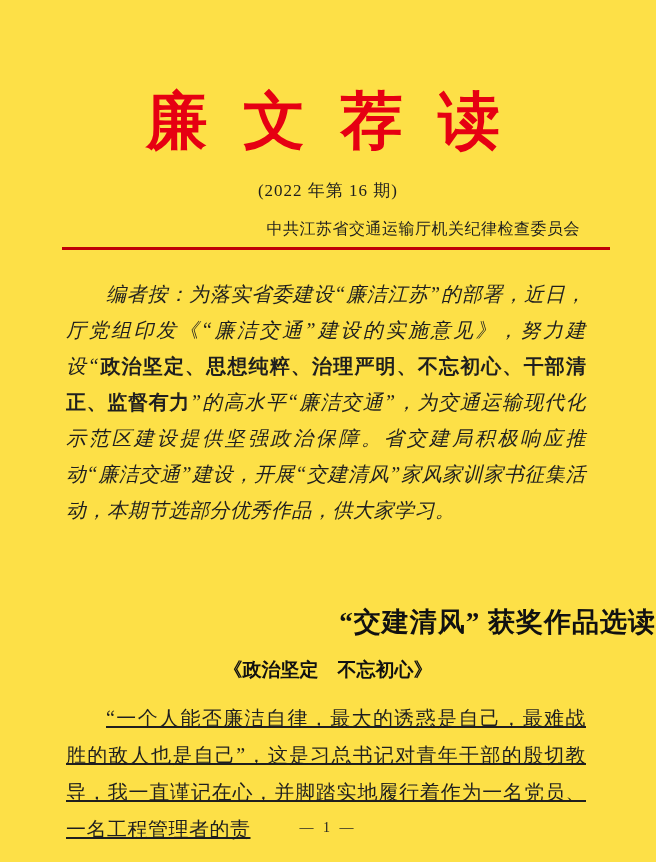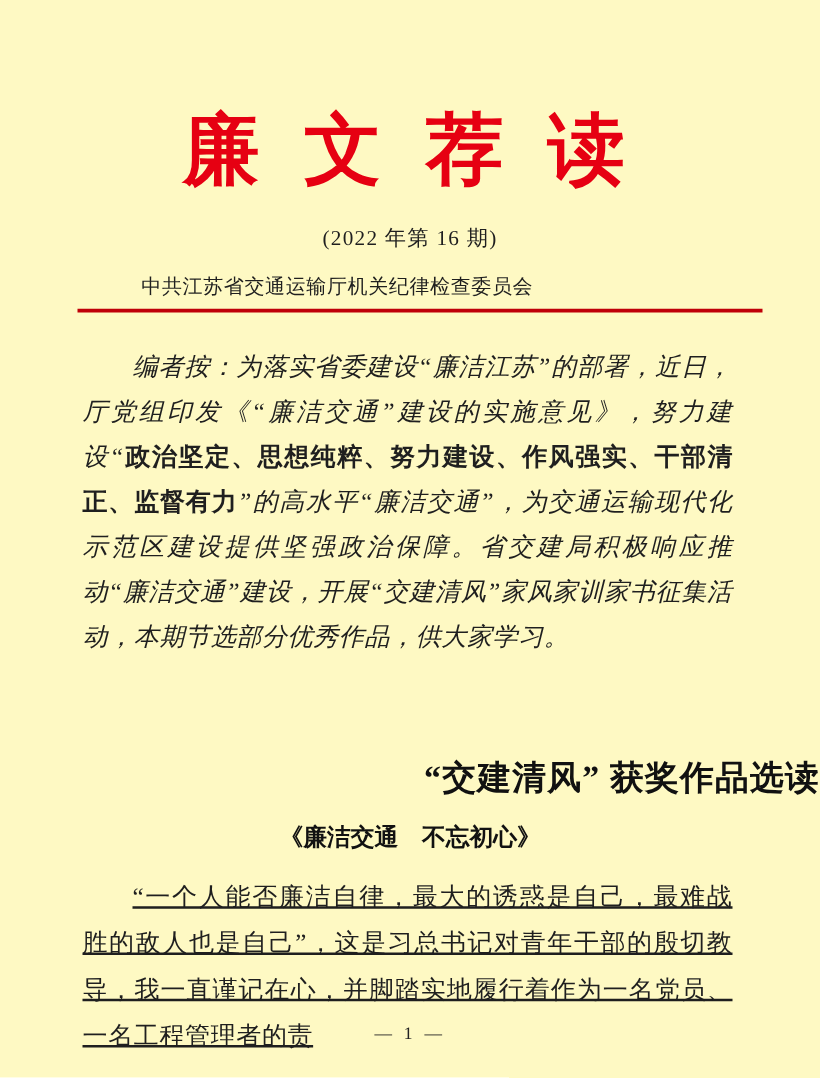--- a/index.html
+++ b/index.html
@@ -5,21 +5,21 @@
   html, body {
     margin: 0;
     padding: 0;
     background: #ffffff;
   }
   .page {
     position: relative;
     width: 656px;
     height: 862px;
     margin: 0 auto;
-    background: #fef9c3;
+    background: #fde047;
     color: #1f1f1f;
     font-family: "Liberation Serif", "DejaVu Serif", serif;
     overflow: hidden;
     box-sizing: border-box;
   }
   .doc-title {
     padding-top: 86px;
     text-align: center;
     font-size: 62px;
     line-height: 1.15;
@@ -29,23 +29,23 @@
     white-space: nowrap;
   }
   .issue-line {
     margin-top: 22px;
     text-align: center;
     font-size: 17px;
     letter-spacing: 1px;
   }
   .masthead {
     display: flex;
-    justify-content: space-between;
+    justify-content: flex-end;
     align-items: baseline;
-    margin: 17px 76px 0 113px;
+    margin: 17px 76px 0 45px;
   }
   .masthead .org {
     font-size: 16px;
     letter-spacing: 0.5px;
   }
   .masthead .date {
     font-size: 17px;
     letter-spacing: 1px;
   }
   .red-rule {
@@ -113,23 +113,23 @@
   <div class="doc-title">廉 文 荐 读</div>
 
   <div class="issue-line">(2022 年第 16 期)</div>
 
   <div class="masthead">
     <span class="org">中共江苏省交通运输厅机关纪律检查委员会</span>
   </div>
 
   <div class="red-rule"></div>
 
-  <p class="editor-note"><span>编者按：为落实省委建设“廉洁江苏”的部署，近日，厅党组印发《“廉洁交通”建设的实施意见》，努力建设“</span><span class="em">政治坚定、思想纯粹、努力建设、作风强实、干部清正、监督有力</span><span>”的高水平“廉洁交通”，为交通运输现代化示范区建设提供坚强政治保障。省交建局积极响应推动“廉洁交通”建设，开展“交建清风”家风家训家书征集活动，本期节选部分优秀作品，供大家学习。</span></p>
+  <p class="editor-note"><span>编者按：为落实省委建设“廉洁江苏”的部署，近日，厅党组印发《“廉洁交通”建设的实施意见》，努力建设“</span><span class="em">政治坚定、思想纯粹、治理严明、不忘初心、干部清正、监督有力</span><span>”的高水平“廉洁交通”，为交通运输现代化示范区建设提供坚强政治保障。省交建局积极响应推动“廉洁交通”建设，开展“交建清风”家风家训家书征集活动，本期节选部分优秀作品，供大家学习。</span></p>
 
   <div class="selection-heading">“交建清风” 获奖作品选读</div>
 
-  <div class="selection-subheading">《廉洁交通　不忘初心》</div>
+  <div class="selection-subheading">《政治坚定　不忘初心》</div>
 
   <p class="selection-body">“一个人能否廉洁自律，最大的诱惑是自己，最难战胜的敌人也是自己”，这是习总书记对青年干部的殷切教导，我一直谨记在心，并脚踏实地履行着作为一名党员、一名工程管理者的责</p>
 
   <div class="page-footer">— 1 —</div>
 
 </div>
 
 </body></html>

